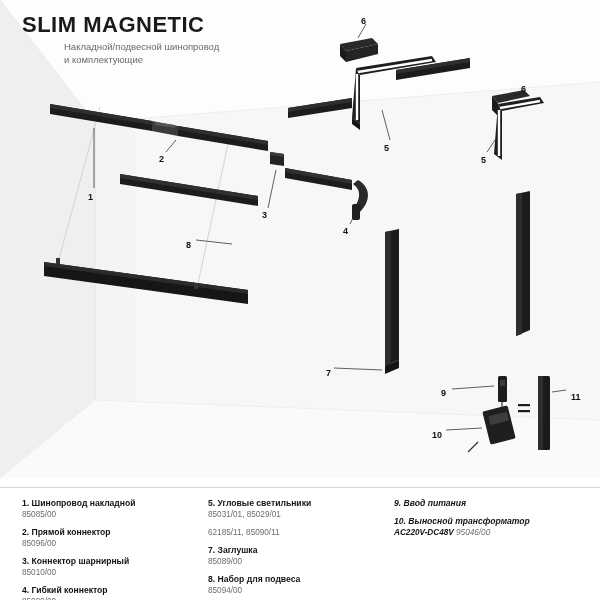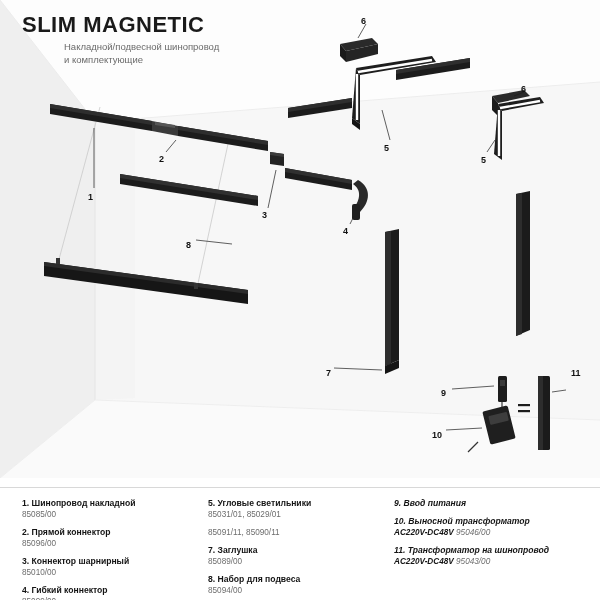--- a/index.html
+++ b/index.html
@@ -268,21 +268,21 @@
         <div class="callout" style="left: 262px; top: 210px;">3</div>
         <div class="callout" style="left: 343px; top: 226px;">4</div>
         <div class="callout" style="left: 384px; top: 143px;">5</div>
         <div class="callout" style="left: 481px; top: 155px;">5</div>
         <div class="callout" style="left: 361px; top: 16px;">6</div>
         <div class="callout" style="left: 521px; top: 84px;">6</div>
         <div class="callout" style="left: 326px; top: 368px;">7</div>
         <div class="callout" style="left: 186px; top: 240px;">8</div>
         <div class="callout" style="left: 441px; top: 388px;">9</div>
         <div class="callout" style="left: 432px; top: 430px;">10</div>
-        <div class="callout" style="left: 571px; top: 368px;">11</div>
+        <div class="callout" style="left: 571px; top: 392px;">11</div>
       </div>
   </div>
 
   <div id="legend">
     <div class="legend-col" id="col1">
         <div class="legend-item">
           <div class="legend-title">1. Шинопровод накладной</div>
           <div class="legend-code">85085/00</div>
         </div>
         <div class="legend-item">
@@ -297,39 +297,35 @@
           <div class="legend-title">4. Гибкий коннектор</div>
           <div class="legend-code">85099/00</div>
         </div>
       </div>
     <div class="legend-col" id="col2">
         <div class="legend-item">
           <div class="legend-title">5. Угловые светильники</div>
           <div class="legend-code">85031/01, 85029/01</div>
         </div>
         <div class="legend-item">
-          <div class="legend-code">85091/11, 85090/11</div>
+          <div class="legend-code">62185/11, 85090/11</div>
         </div>
         <div class="legend-item">
           <div class="legend-title">7. Заглушка</div>
           <div class="legend-code">85089/00</div>
         </div>
         <div class="legend-item">
           <div class="legend-title">8. Набор для подвеса</div>
           <div class="legend-code">85094/00</div>
         </div>
       </div>
     <div class="legend-col" id="col3">
         <div class="legend-item">
           <div class="legend-title">9. Ввод питания</div>
         </div>
         <div class="legend-item">
           <div class="legend-title">10. Выносной трансформатор</div>
           <div class="legend-code"><b>AC220V-DC48V</b> 95046/00</div>
         </div>
-        <div class="legend-item">
-          <div class="legend-title">11. Трансформатор на шинопровод</div>
-          <div class="legend-code"><b>AC220V-DC48V</b> 95043/00</div>
-        </div>
       </div>
   </div>
 
 </div>
 
 </body></html>

